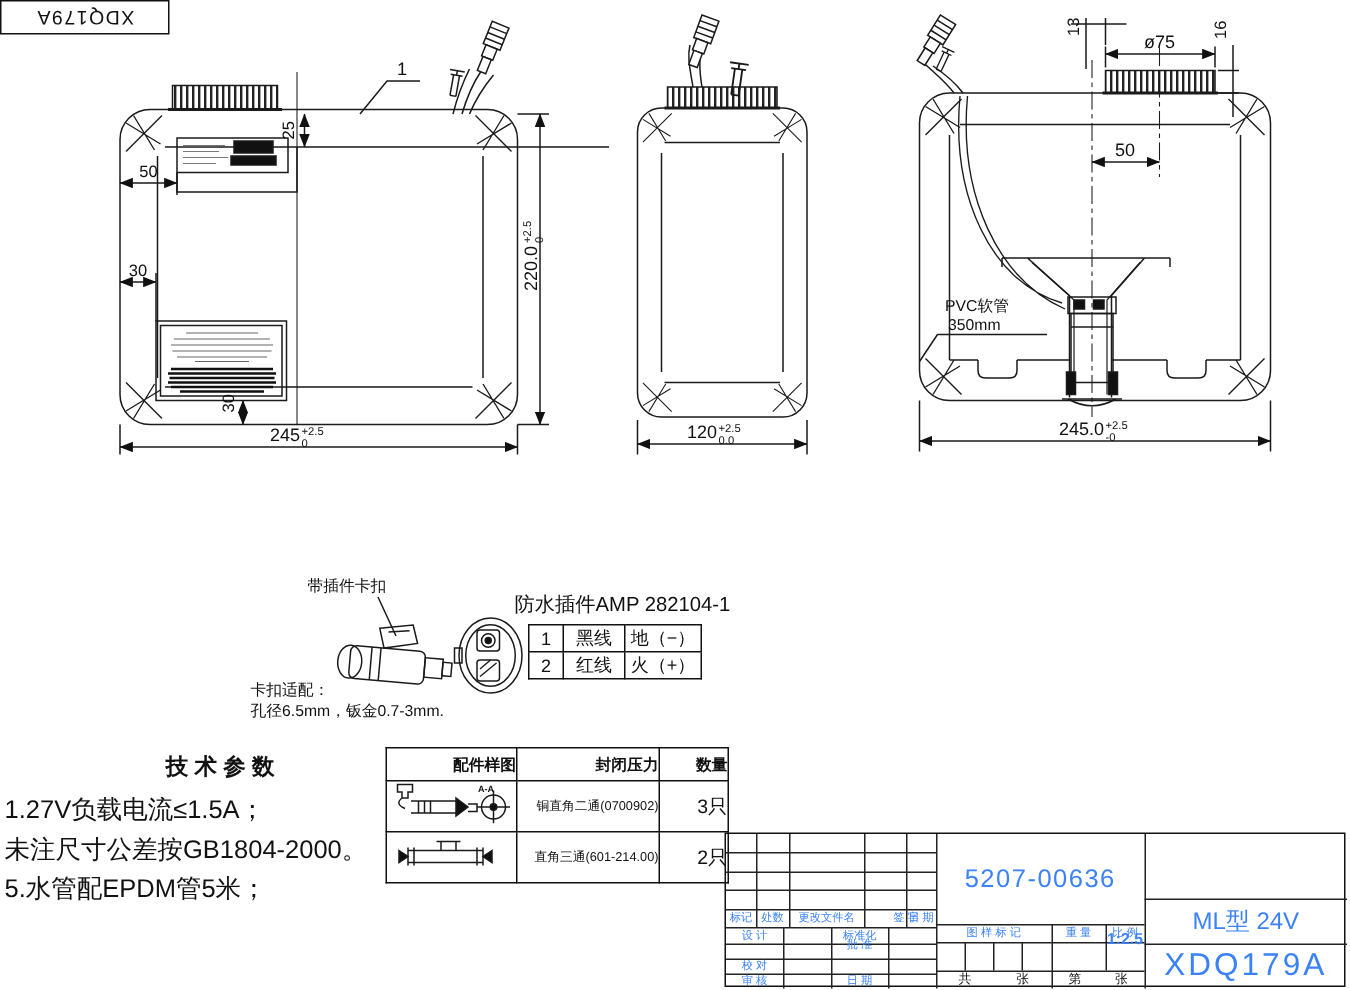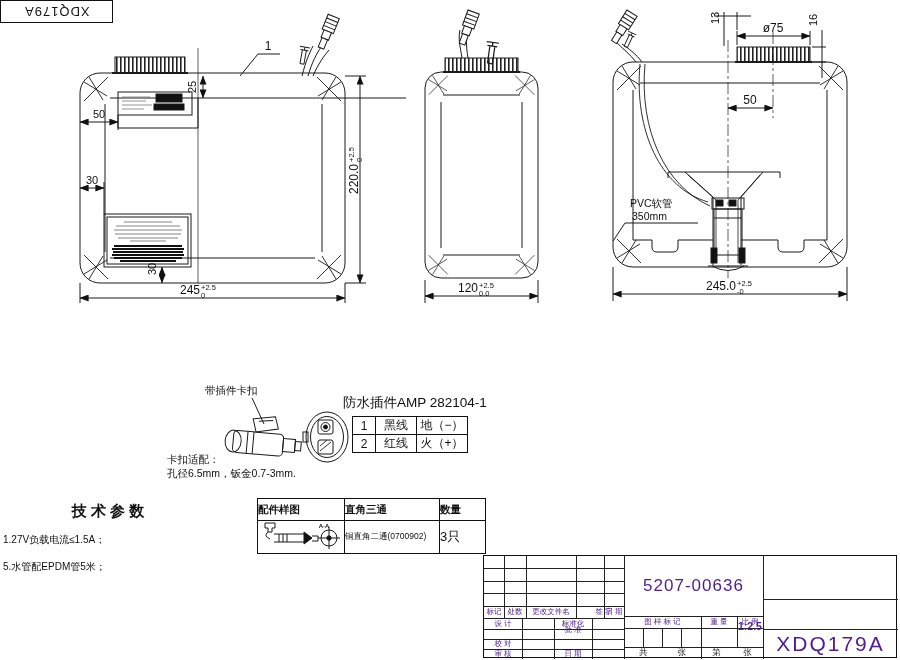--- a/index.html
+++ b/index.html
@@ -13,31 +13,31 @@
   svg text.tol{font-size:7.5px}
   svg text.cn{font-size:10.5px}
   .mirror-box{left:0;top:0;width:111px;height:21px;border:1.2px solid #111;
        display:flex;align-items:center;justify-content:center}
   .mirror-box span{transform:rotate(180deg);font-size:13px;letter-spacing:1px}
   .callout-cn{font-size:10.5px;white-space:nowrap}
   .conn-title{font-size:13.5px;white-space:nowrap}
   table.pins{border-collapse:collapse;table-layout:fixed}
   table.pins td{border:1.3px solid #111;text-align:center;font-size:12px;height:17px;padding:0;white-space:nowrap}
   .tech{width:262px}
-  .tech h3{margin:0 0 6px 30px;width:150px;text-align:center;font-size:15px;font-weight:bold}
-  .tech div{font-size:10px;line-height:26.5px;white-space:nowrap}
+  .tech h3{margin:0 0 6px 30px;width:150px;text-align:right;font-size:15px;font-weight:bold}
+  .tech div{font-size:17px;line-height:26.5px;white-space:nowrap}
   table.parts{border-collapse:collapse;table-layout:fixed}
-  table.parts th,table.parts td{border:1.3px solid #111;text-align:left;padding:0;overflow:hidden;white-space:nowrap}
+  table.parts th,table.parts td{border:1.3px solid #111;text-align:right;padding:0;overflow:hidden;white-space:nowrap}
   table.parts th{font-size:10.5px;height:21px;font-weight:bold}
   table.parts td{height:31px}
   table.parts td.nm{font-size:8.5px}
   table.parts td.qt{font-size:13px}
   .tb{left:483px;top:555px;width:414px;height:103px;border:1.6px solid #111;box-sizing:border-box}
   .tb .ln{position:absolute;background:#222}
-  .tb .tl{position:absolute;font-size:7.5px;white-space:nowrap;display:flex;align-items:center;justify-content:center;color:#4c1d95}
+  .tb .tl{position:absolute;font-size:7.5px;white-space:nowrap;display:flex;align-items:center;justify-content:center;color:#3b82f6}
   .tb .sheetcell{position:absolute;display:flex;align-items:center;justify-content:space-around;font-size:8.5px}
 </style>
 </head>
 <body>
 
 <svg width="900" height="495" viewBox="0 0 900 495">
   <defs>
     <marker id="arr" markerWidth="9" markerHeight="7" refX="8.6" refY="3.5" orient="auto-start-reverse">
       <path d="M0,0 L9,3.5 L0,7 Z" fill="#111"></path>
     </marker>
@@ -271,48 +271,63 @@
     <td>火（+）</td>
   </tr>
 </tbody>
   </table>
 <div class="abs callout-cn" style="left:167px;top:453px">卡扣适配：</div>
 <div class="abs callout-cn" style="left:167px;top:467px">孔径6.5mm，钣金0.7-3mm.</div>
 
 <div class="abs tech" style="left:3px;top:502px">
   <h3>技 术 参 数</h3>
   <div>1.27V负载电流≤1.5A；</div>
+  <div>未注尺寸公差按GB1804-2000。</div>
   <div>5.水管配EPDM管5米；</div>
 </div>
 
 <table class="parts abs" style="left:257px;top:498px;width:225px">
   <tbody>
       <tr>
     <th style="width:86px">配件样图</th>
-    <th style="width:94px">直角三通</th>
+    <th style="width:94px">封闭压力</th>
     <th style="width:45px">数量</th>
   </tr>
   <tr>
     <td>
       <svg width="86" height="28" viewBox="0 0 86 28" style="position:static">
         <g stroke="#1a1a1a" fill="none" stroke-width="1">
           <path d="M7,2 h10 v5 h-3 v4 h-4 v-4 h-3 z M10,11 q-5,4 2,7"></path>
           <path d="M16,13 h30 M16,21 h30 M21,13 v8 M25,13 v8 M29,13 v8"></path>
           <path d="M46,11 l8,6 l-8,6 z" fill="#111"></path>
           <path d="M54,15 h6 v5 h-6"></path>
           <circle cx="71" cy="17" r="8"></circle>
           <path d="M71,6 V28 M60,17 H82"></path>
           <circle cx="71" cy="17" r="2.2" fill="#111"></circle>
         </g>
         <text x="66" y="7" text-anchor="middle" style="font-size:6px;font-weight:bold">A-A</text>
       </svg>
     </td>
     <td class="nm">铜直角二通(0700902)</td>
     <td class="qt">3只</td>
   </tr>
+  <tr>
+    <td>
+      <svg width="86" height="28" viewBox="0 0 86 28" style="position:static">
+        <g stroke="#1a1a1a" fill="none" stroke-width="1">
+          <path d="M14,12 H64 M14,20 H64 M14,10 V22 M18,10 V22 M60,10 V22 M64,10 V22"></path>
+          <path d="M36,12 V6 H46 V12 M33,6 H49"></path>
+          <path d="M8,12 l6,4 l-6,4 z" fill="#111"></path>
+          <path d="M70,12 l-6,4 l6,4 z" fill="#111"></path>
+        </g>
+      </svg>
+    </td>
+    <td class="nm">直角三通(601-214.00)</td>
+    <td class="qt">2只</td>
+  </tr>
 </tbody>
   </table>
 
 <div class="abs tb">
 
   <div class="ln" style="left:140px;top:0;width:1px;height:103px"></div>
   <div class="ln" style="left:279px;top:0;width:1px;height:103px"></div>
   <div class="ln" style="left:20px;top:0;width:1px;height:62px"></div>
   <div class="ln" style="left:42px;top:0;width:1px;height:62px"></div>
   <div class="ln" style="left:92px;top:0;width:1px;height:62px"></div>
@@ -362,14 +377,15 @@
 
   <div class="sheetcell" style="left:140px;top:91px;width:77px;height:12px">
     <span>共</span>
     <span>张</span>
   </div>
   <div class="sheetcell" style="left:217px;top:91px;width:62px;height:12px">
     <span>第</span>
     <span>张</span>
   </div>
 
+  <div class="tl" style="left:279px;top:43px;width:135px;height:30px;font-size:16px">ML型 24V</div>
   <div class="tl" style="left:279px;top:73px;width:135px;height:30px;font-size:21px;letter-spacing:2px">XDQ179A</div>
 </div>
 
 </body></html>

